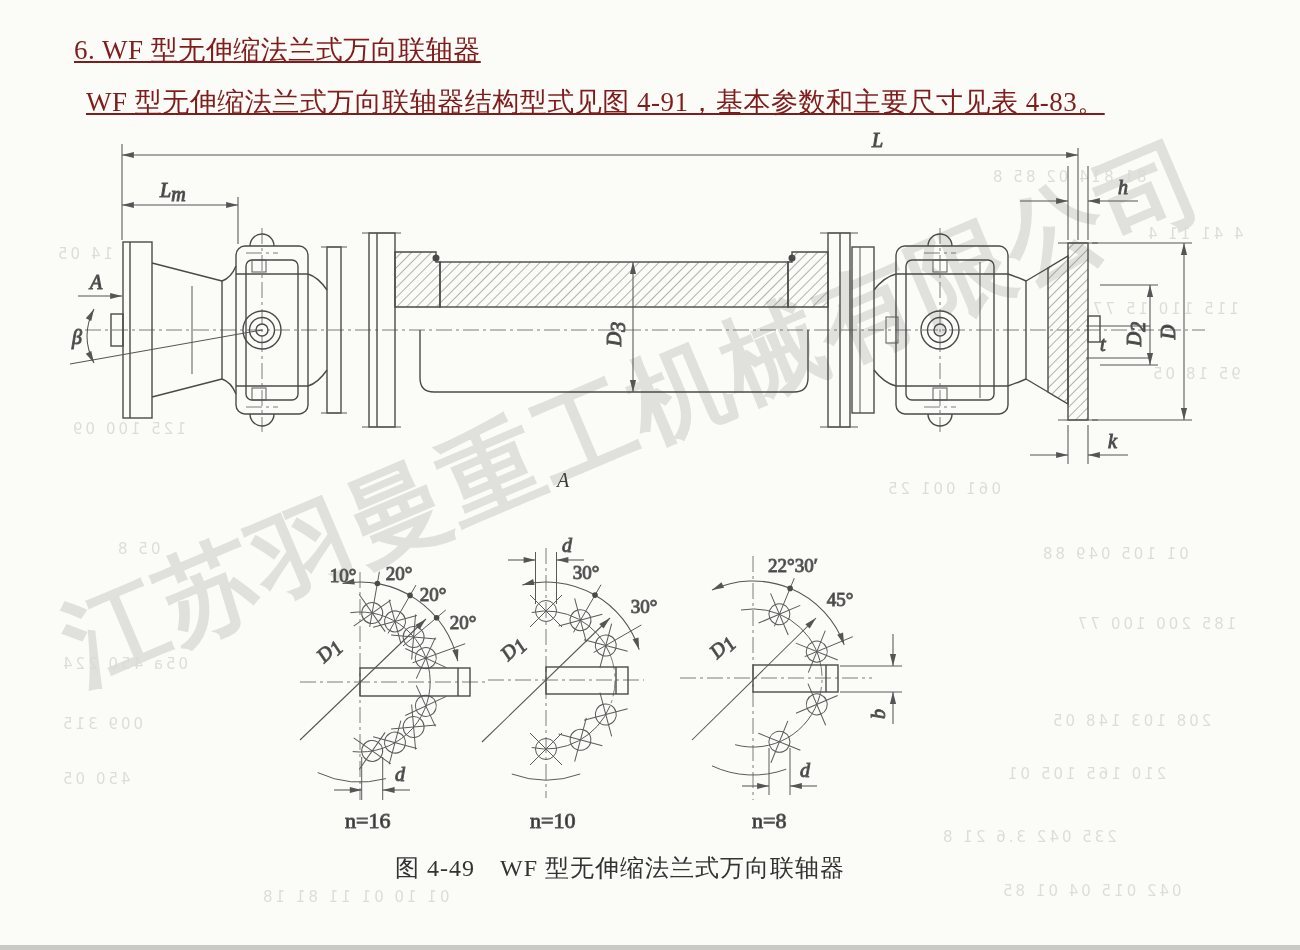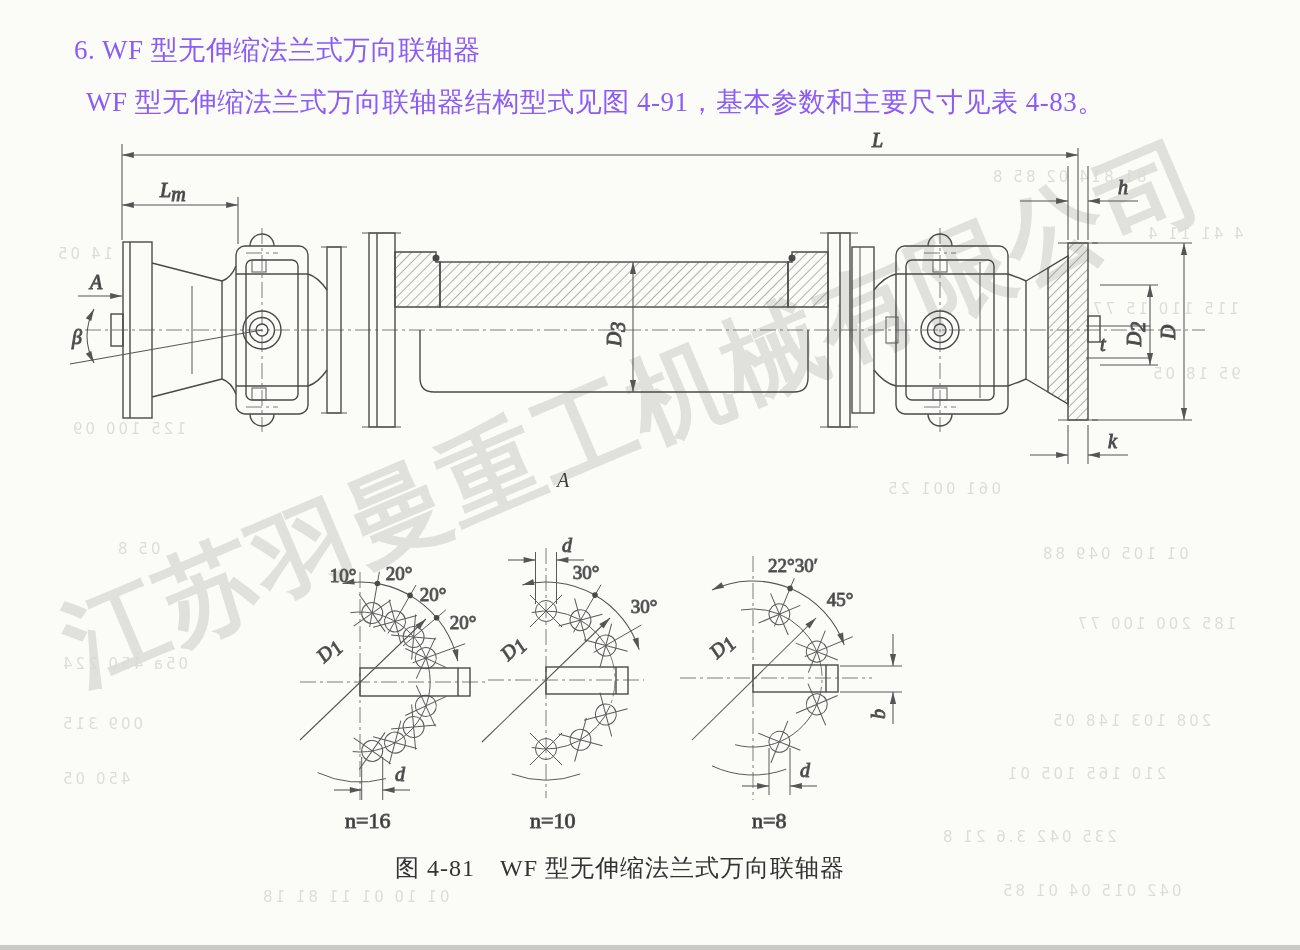--- a/index.html
+++ b/index.html
@@ -1,18 +1,18 @@
 <!DOCTYPE html>
 <html><head>
 <meta charset="utf-8">
 <style>
   html,body{margin:0;padding:0;}
   body{width:1300px;height:950px;position:relative;background:#fbfbf8;overflow:hidden;
        font-family:"Liberation Serif","DejaVu Serif",serif;}
-  .heading{position:absolute;color:#8b5cf6;font-size:27px;white-space:nowrap;letter-spacing:.5px;}
+  .heading{position:absolute;color:#7f1d1d;font-size:27px;white-space:nowrap;letter-spacing:.5px;text-decoration:underline;}
   #h1{left:74px;top:32px;}
   #h2{left:86px;top:84px;}
   #caption{position:absolute;left:300px;top:852px;width:640px;text-align:center;
            font-size:24px;color:#333;letter-spacing:1px;white-space:nowrap;}
   #watermark{position:absolute;left:70px;top:585px;font-family:"Liberation Sans","DejaVu Sans",sans-serif;
              font-weight:700;font-size:100px;letter-spacing:2px;color:#dadad6;opacity:.8;
              transform:rotate(-23deg);transform-origin:0 50%;white-space:nowrap;}
   .ghost{position:absolute;font:15px "DejaVu Sans",sans-serif;color:#8f8f8f;opacity:.28;
          filter:blur(.7px);transform:scaleX(-1);letter-spacing:3px;white-space:nowrap;}
   #drawing{position:absolute;left:0;top:0;}
@@ -324,14 +324,14 @@
     <line class="dim" x1="817" y1="786" x2="790" y2="786" marker-end="url(#ar)"></line>
     <text class="dimtxt" x="800" y="777">d</text>
     <text class="angtxt" x="793" y="572" text-anchor="middle">22°30′</text>
     <text class="angtxt" x="840" y="606" text-anchor="middle">45°</text>
     <text x="752" y="828">
       <tspan class="ntxt" font-style="italic">n</tspan><tspan class="ntxt">=8</tspan>
     </text>
   </g>
 </svg>
 
-<div id="caption">图 4-81　WF 型无伸缩法兰式万向联轴器</div>
+<div id="caption">图 4-49　WF 型无伸缩法兰式万向联轴器</div>
 <div id="bottomstrip"></div>
 
 </body></html>

